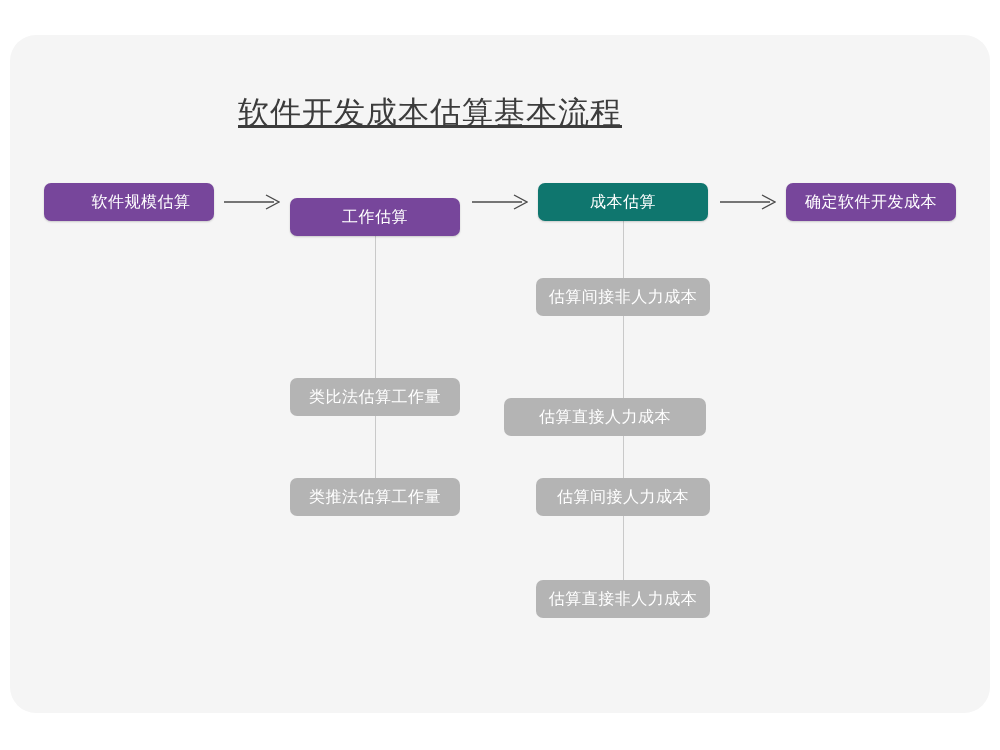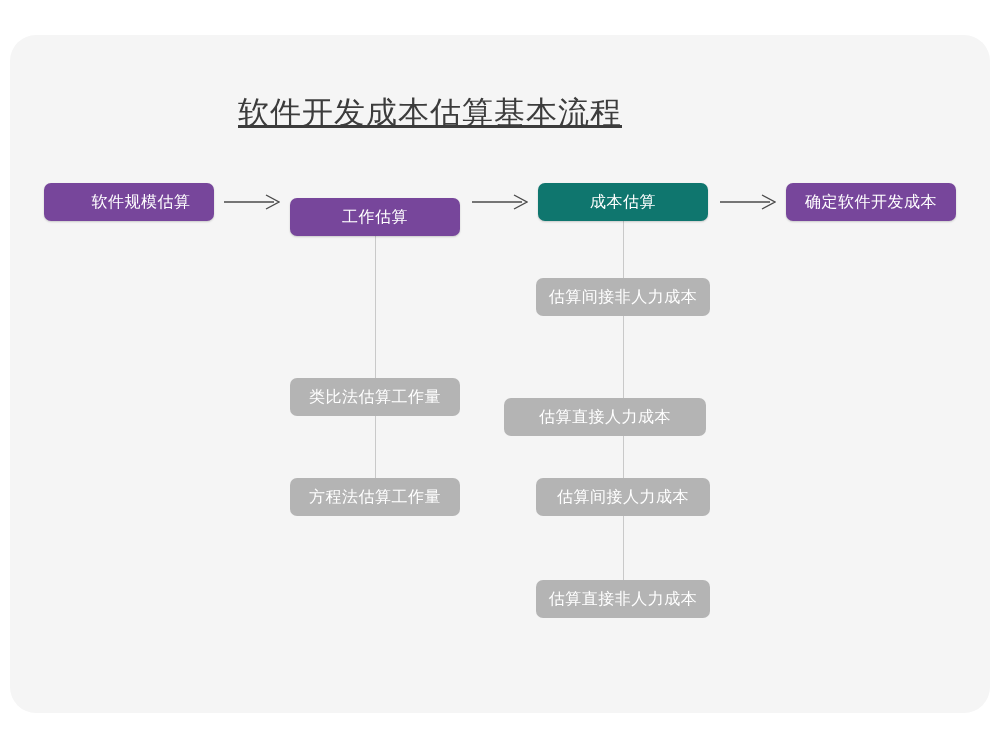--- a/index.html
+++ b/index.html
@@ -133,21 +133,21 @@
     <svg width="56" height="16" viewBox="0 0 56 16">
       <line x1="0" y1="8" x2="50" y2="8" stroke="#4a4a4a" stroke-width="1.4"></line>
       <polyline points="42,1 55,8 42,15" fill="none" stroke="#4a4a4a" stroke-width="1.4"></polyline>
     </svg>
   </div>
 
   <div class="node secondary" id="sub-1" style="left: 290px; top: 378px; width: 170px; background: rgb(180, 180, 180);">
     <span>类比法估算工作量</span>
   </div>
   <div class="node secondary" id="sub-2" style="left: 290px; top: 478px; width: 170px; background: rgb(180, 180, 180);">
-    <span>方程法估算工作量</span>
+    <span>类推法估算工作量</span>
   </div>
   <div class="node secondary" id="sub-3" style="left: 536px; top: 278px; width: 174px; background: rgb(180, 180, 180);">
     <span>估算间接非人力成本</span>
   </div>
   <div class="node secondary" id="sub-4" style="left: 504px; top: 378px; width: 202px; background: rgb(180, 180, 180); margin-top: 20px;">
     <span>估算直接人力成本</span>
   </div>
   <div class="node secondary" id="sub-5" style="left: 536px; top: 478px; width: 174px; background: rgb(180, 180, 180);">
     <span>估算间接人力成本</span>
   </div>

